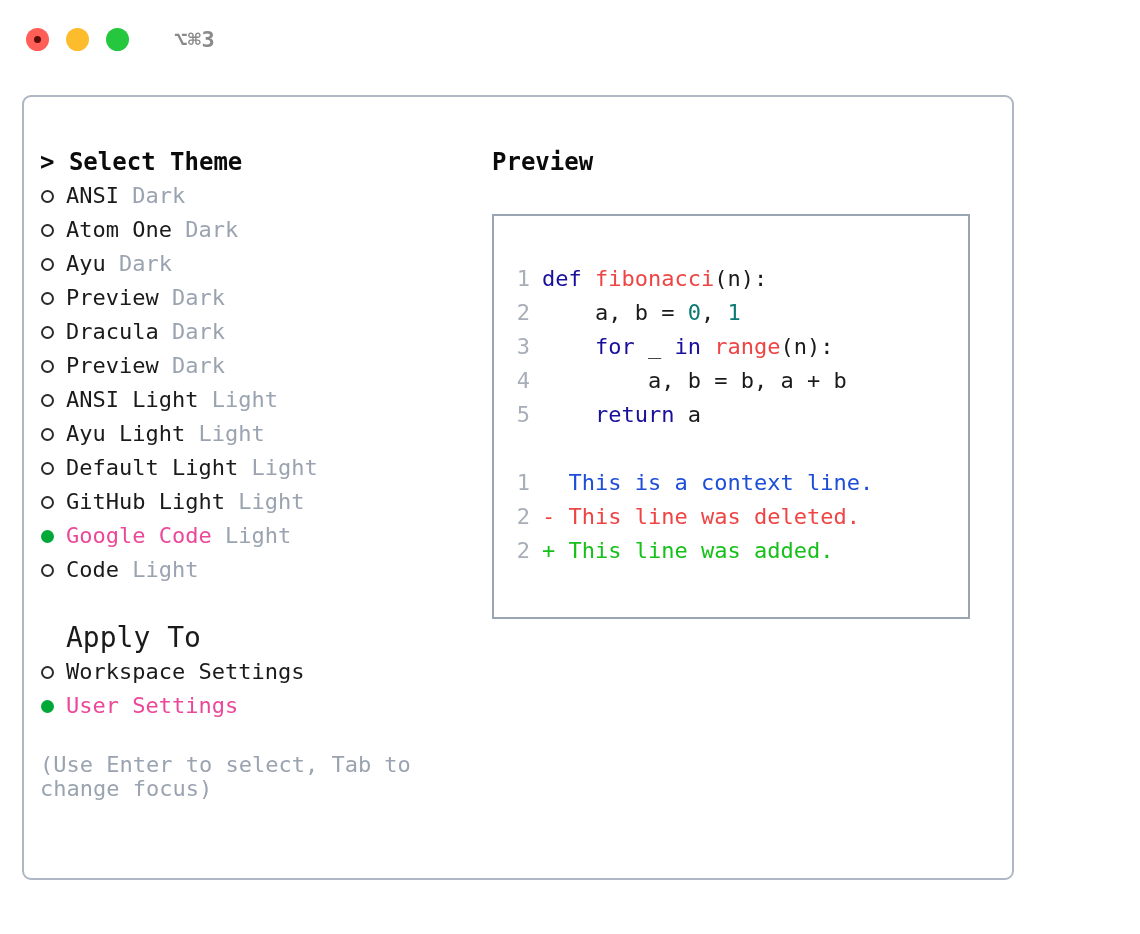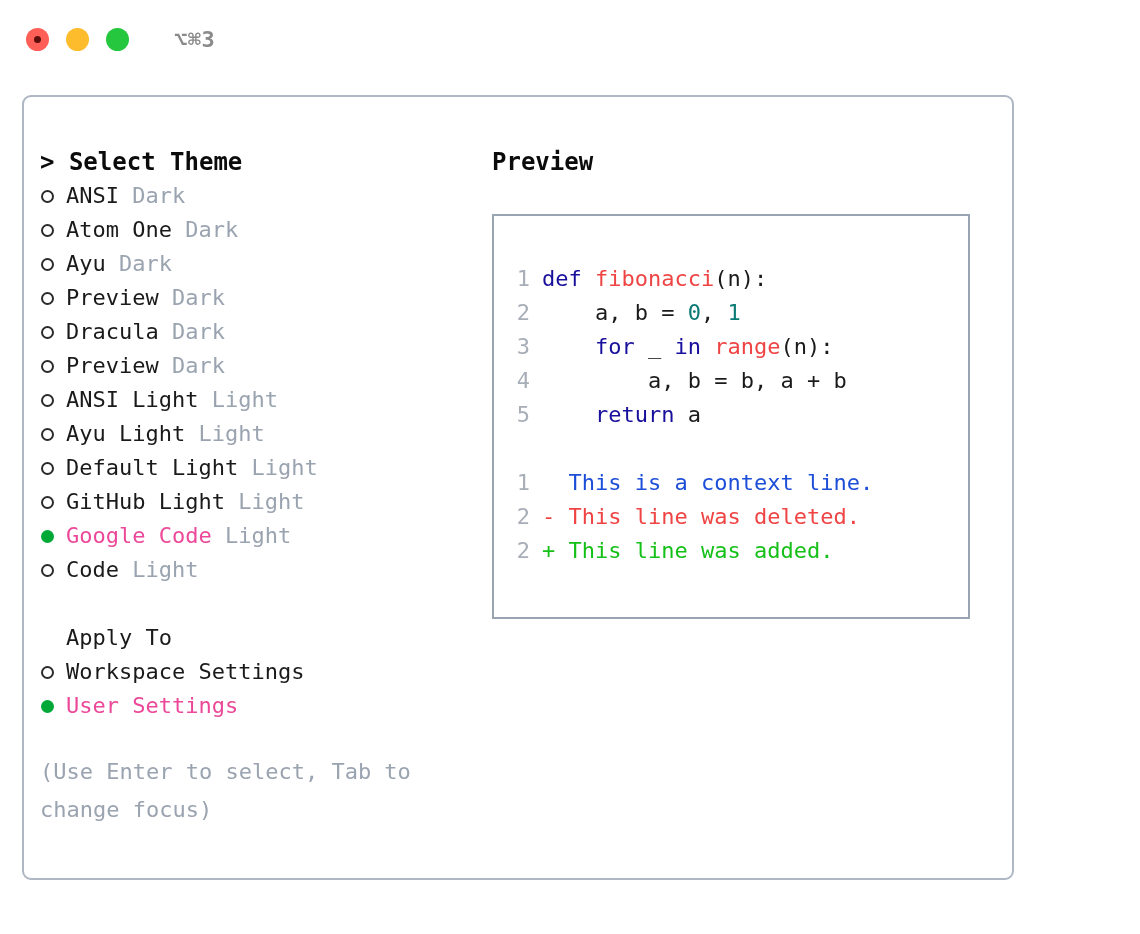--- a/index.html
+++ b/index.html
@@ -119,30 +119,30 @@
   .label   { color: #1a1a1a; }
   .row.selected .label { color: #ec4899; margin-top: 12px; }
   .suffix  { color: #9aa3b0; margin-top: 32px; }
 
   .spacer-row { height: 34px; }
 
   .subheading {
     display: flex;
     line-height: 34px;
     height: 34px;
-    font-size: 22px;
+    font-size: 28px;
     white-space: pre;
   }
   .subheading .marker { width: 26px; }
   .subheading .label  { color: #1a1a1a; }
 
   #hint {
     margin-top: 30px;
     font-size: 22px;
-    line-height: 38px;
+    line-height: 24px;
     color: #9aa3b0;
     width: 400px;
     white-space: pre-wrap;
   }
 
   
   #preview-title {
     font-size: 24px;
     font-weight: bold;
     color: #0b0b0b;

